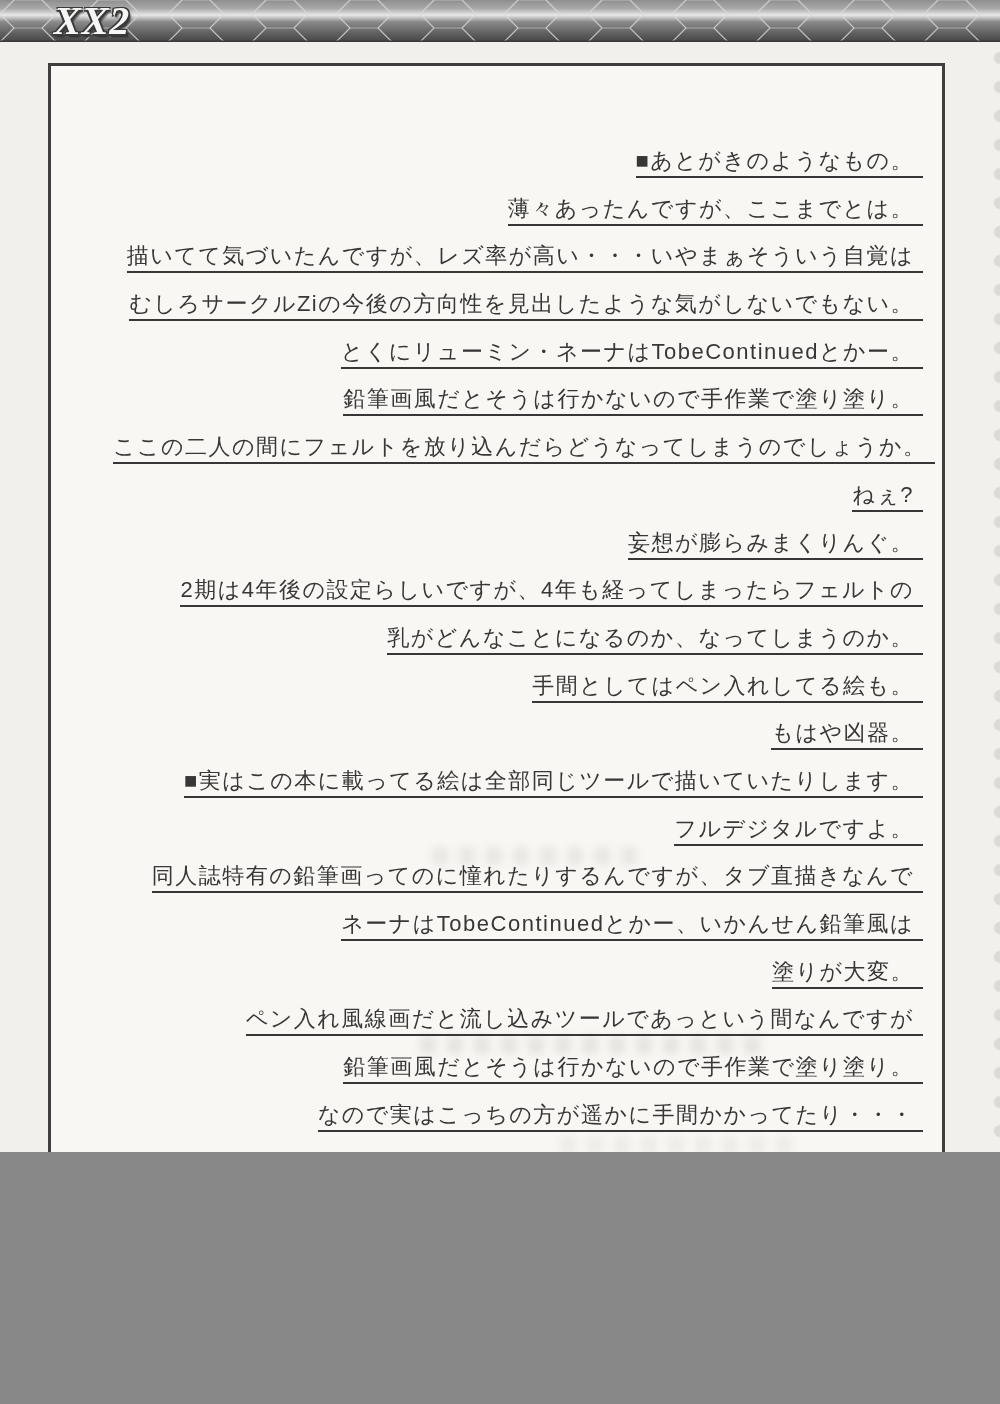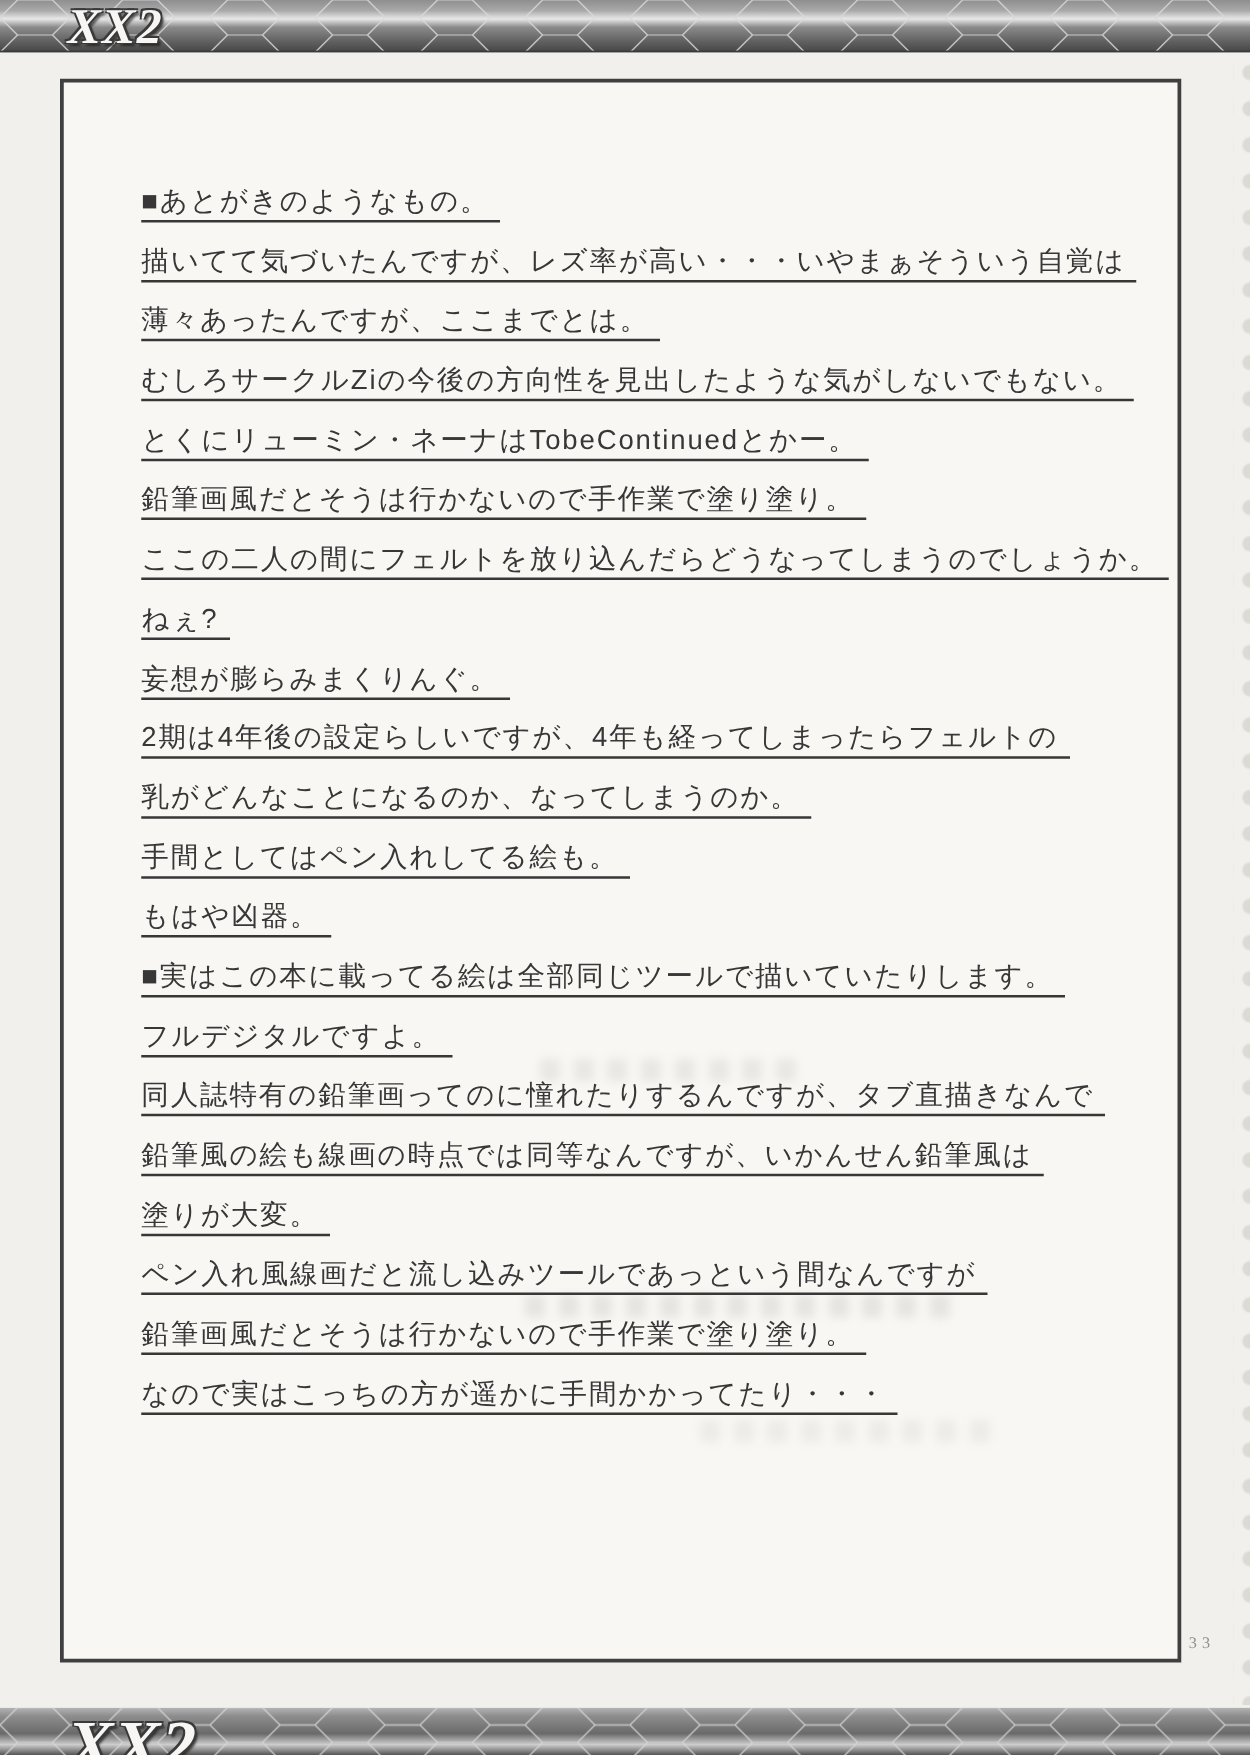--- a/index.html
+++ b/index.html
@@ -7,21 +7,21 @@
     --frame_bg:#f8f7f4;
     --frame_border:#3f3f3f;
     --text:#373737;
     --page_number_color:#8f8f8f;
     --logo_fill:#f7f6f4;
     --logo_outline:#3a3a3a;
   }
   html,body{margin:0;padding:0;background:#888;}
   .page{
     position:relative;
-    width:1000px;height:1404px;
+    width:1000px;height:1152px;
     margin:0 auto;
     background:var(--page_bg);
     overflow:hidden;
     font-family:"Liberation Sans","DejaVu Sans",sans-serif;
   }
   
   .bar{position:absolute;left:0;width:1000px;overflow:hidden;}
   .bar-top{top:0;height:42px;}
   .bar-bottom{top:1366px;height:38px;}
   .bar svg{position:absolute;left:0;top:0;display:block;}
@@ -47,21 +47,21 @@
     position:absolute;left:48px;top:63px;
     width:891px;height:1261px;
     border:3px solid var(--frame_border);
     background:var(--frame_bg);
   }
   
   .text-block{
     position:absolute;left:113px;top:147px;
     width:810px;z-index:2;
   }
-  .line{height:47.7px;}
+  .line{height:47.7px;text-align:right;}
   .ltext{
     display:inline-block;
     font-size:22px;line-height:27px;
     letter-spacing:1.5px;
     color:var(--text);
     border-bottom:2px solid var(--text);
     padding:0 9px 2px 0;
     white-space:nowrap;
   }
   
@@ -116,36 +116,36 @@
       <rect x="0" y="0" width="1000" height="42" fill="url(#hexPatA)"></rect>
       <rect x="0" y="40.5" width="1000" height="1.5" fill="#3a3a3a"></rect>
     </svg>
   </div>
   <div class="logo logo-top">XX2</div>
 
   <div class="frame"></div>
 
   <div class="text-block">
       <div class="line"><span class="ltext">■あとがきのようなもの。</span></div>
+      <div class="line"><span class="ltext">薄々あったんですが、ここまでとは。</span></div>
       <div class="line"><span class="ltext">描いてて気づいたんですが、レズ率が高い・・・いやまぁそういう自覚は</span></div>
-      <div class="line"><span class="ltext">薄々あったんですが、ここまでとは。</span></div>
       <div class="line"><span class="ltext">むしろサークルZiの今後の方向性を見出したような気がしないでもない。</span></div>
       <div class="line"><span class="ltext">とくにリューミン・ネーナはTobeContinuedとかー。</span></div>
       <div class="line"><span class="ltext">鉛筆画風だとそうは行かないので手作業で塗り塗り。</span></div>
       <div class="line"><span class="ltext">ここの二人の間にフェルトを放り込んだらどうなってしまうのでしょうか。</span></div>
       <div class="line"><span class="ltext">ねぇ?</span></div>
       <div class="line"><span class="ltext">妄想が膨らみまくりんぐ。</span></div>
       <div class="line"><span class="ltext">2期は4年後の設定らしいですが、4年も経ってしまったらフェルトの</span></div>
       <div class="line"><span class="ltext">乳がどんなことになるのか、なってしまうのか。</span></div>
       <div class="line"><span class="ltext">手間としてはペン入れしてる絵も。</span></div>
       <div class="line"><span class="ltext">もはや凶器。</span></div>
       <div class="line"><span class="ltext">■実はこの本に載ってる絵は全部同じツールで描いていたりします。</span></div>
       <div class="line"><span class="ltext">フルデジタルですよ。</span></div>
       <div class="line"><span class="ltext">同人誌特有の鉛筆画ってのに憧れたりするんですが、タブ直描きなんで</span></div>
-      <div class="line"><span class="ltext">鉛筆風の絵も線画の時点では同等なんですが、いかんせん鉛筆風は</span></div>
+      <div class="line"><span class="ltext">ネーナはTobeContinuedとかー、いかんせん鉛筆風は</span></div>
       <div class="line"><span class="ltext">塗りが大変。</span></div>
       <div class="line"><span class="ltext">ペン入れ風線画だと流し込みツールであっという間なんですが</span></div>
       <div class="line"><span class="ltext">鉛筆画風だとそうは行かないので手作業で塗り塗り。</span></div>
       <div class="line"><span class="ltext">なので実はこっちの方が遥かに手間かかってたり・・・</span></div>
     </div>
 
   <div class="ghost ghost-1"></div>
   <div class="ghost ghost-2"></div>
   <div class="ghost ghost-3"></div>
 

